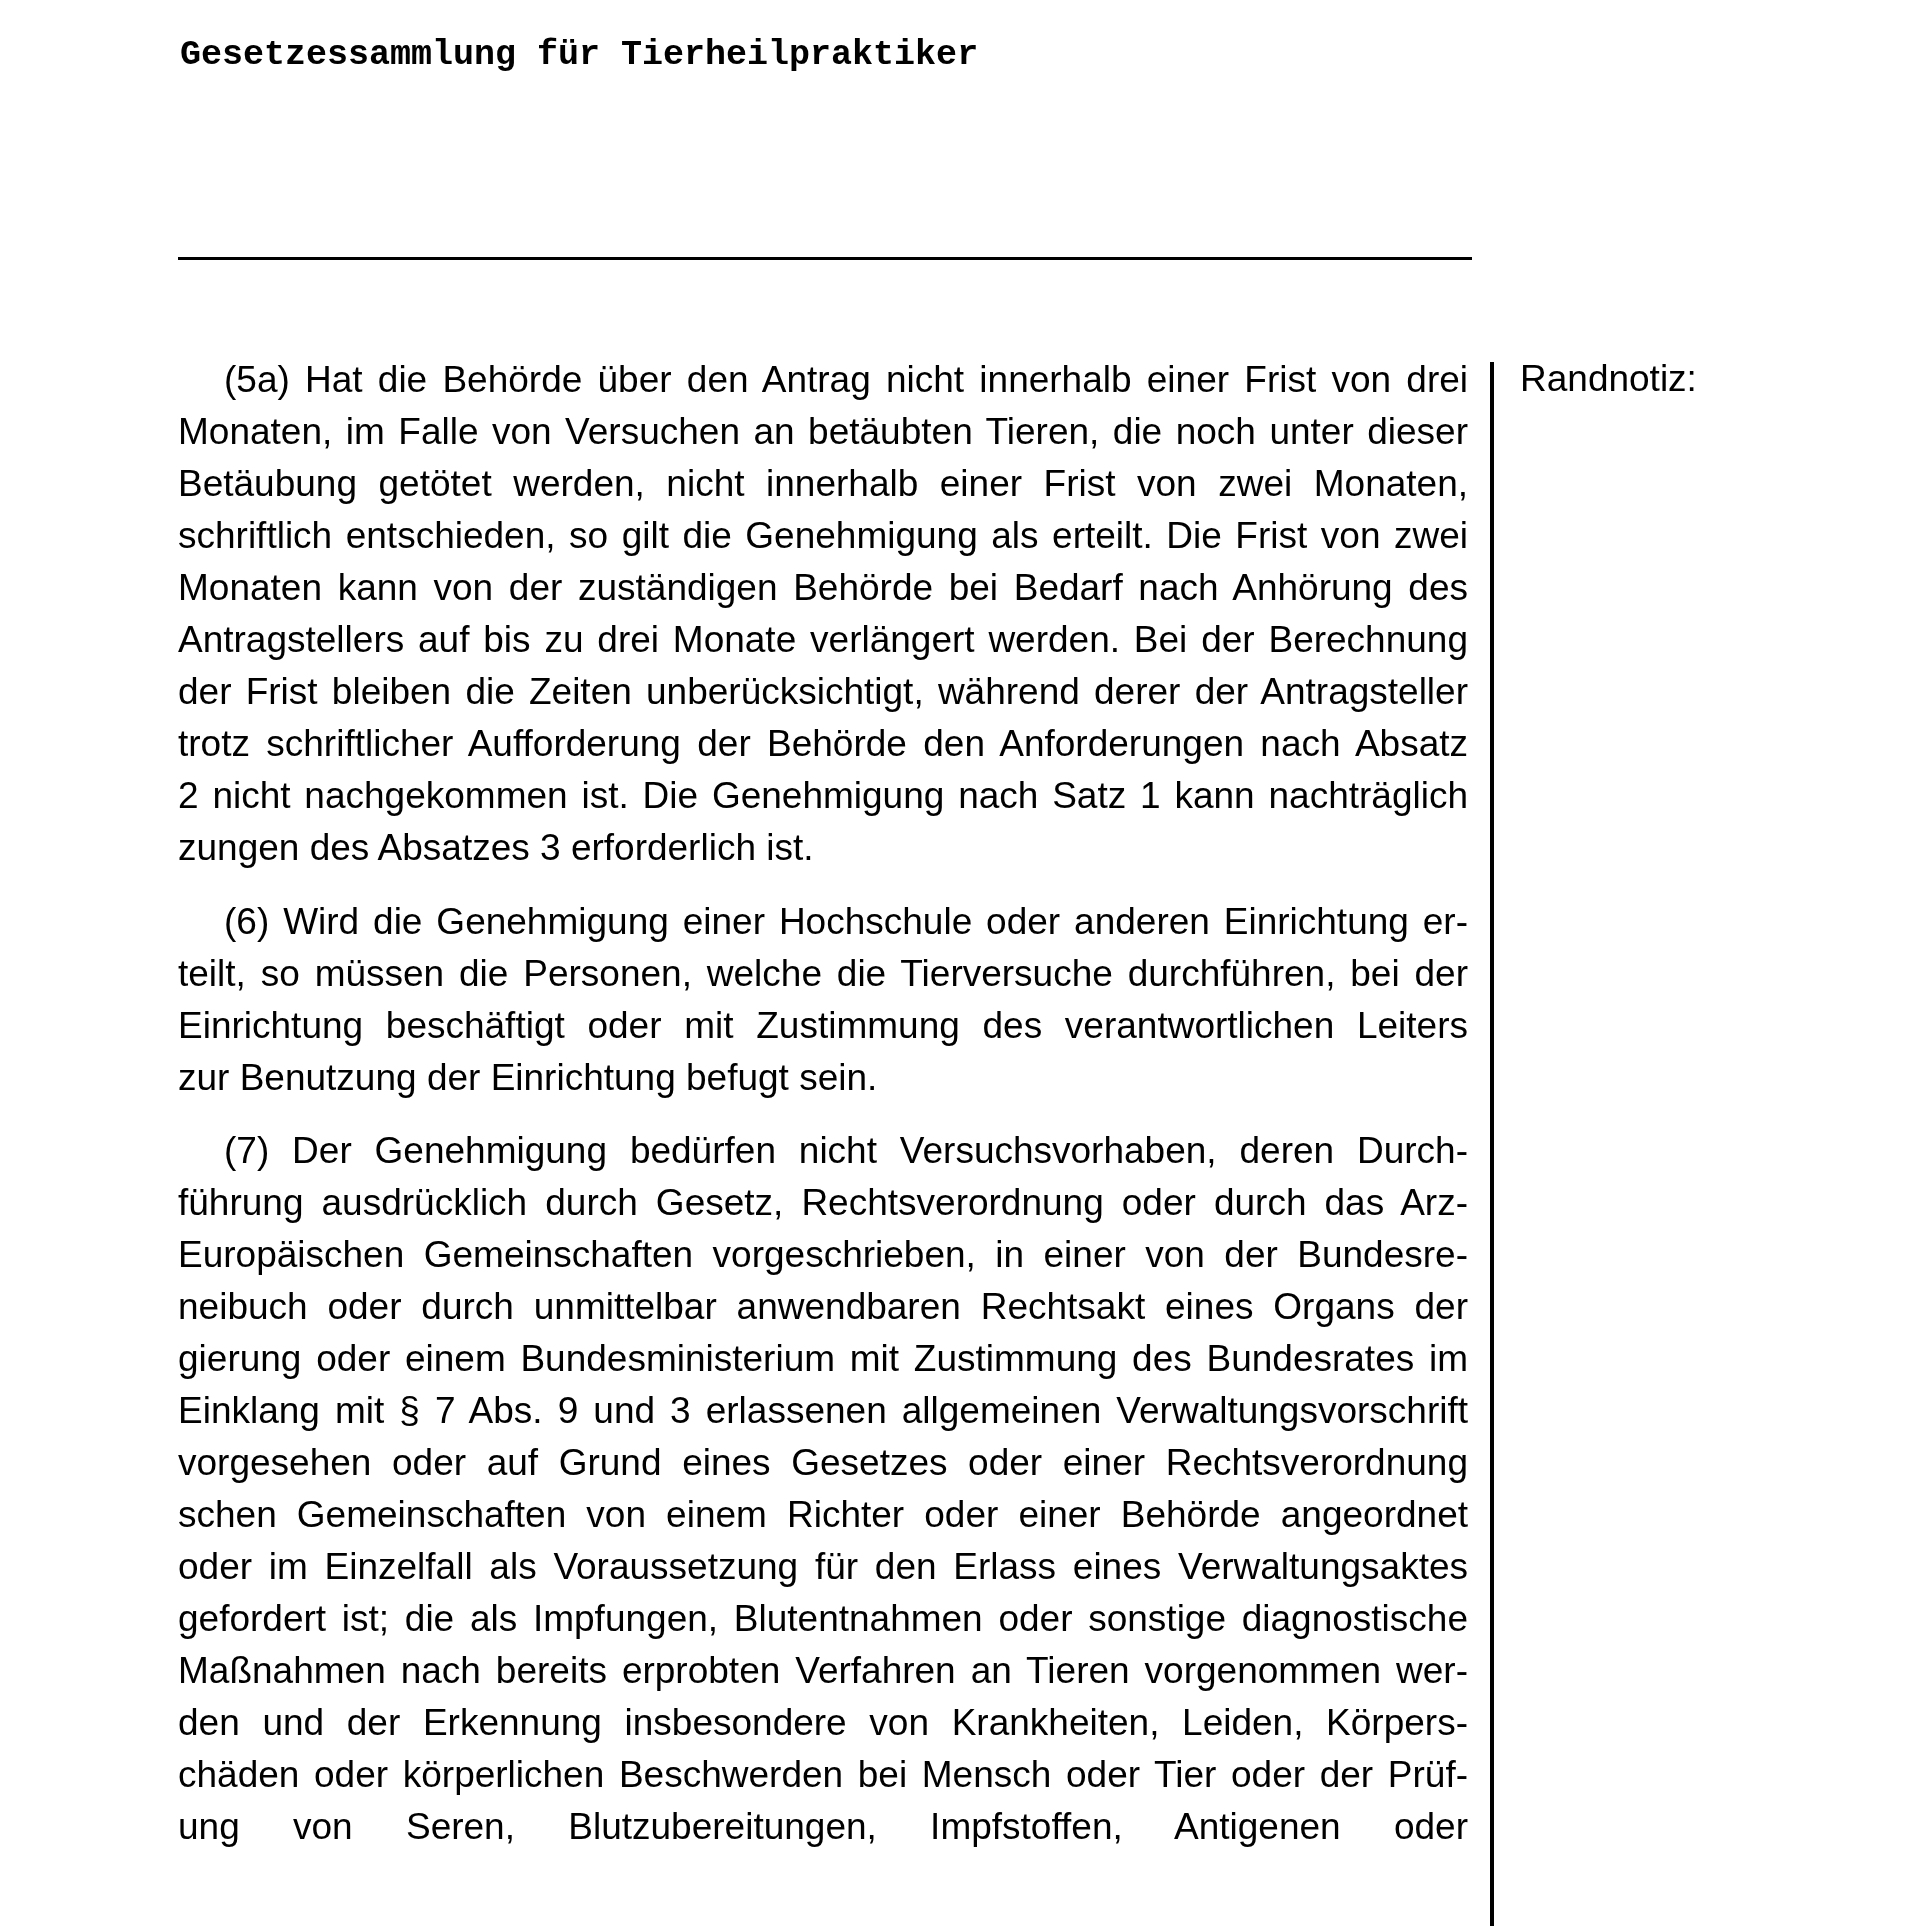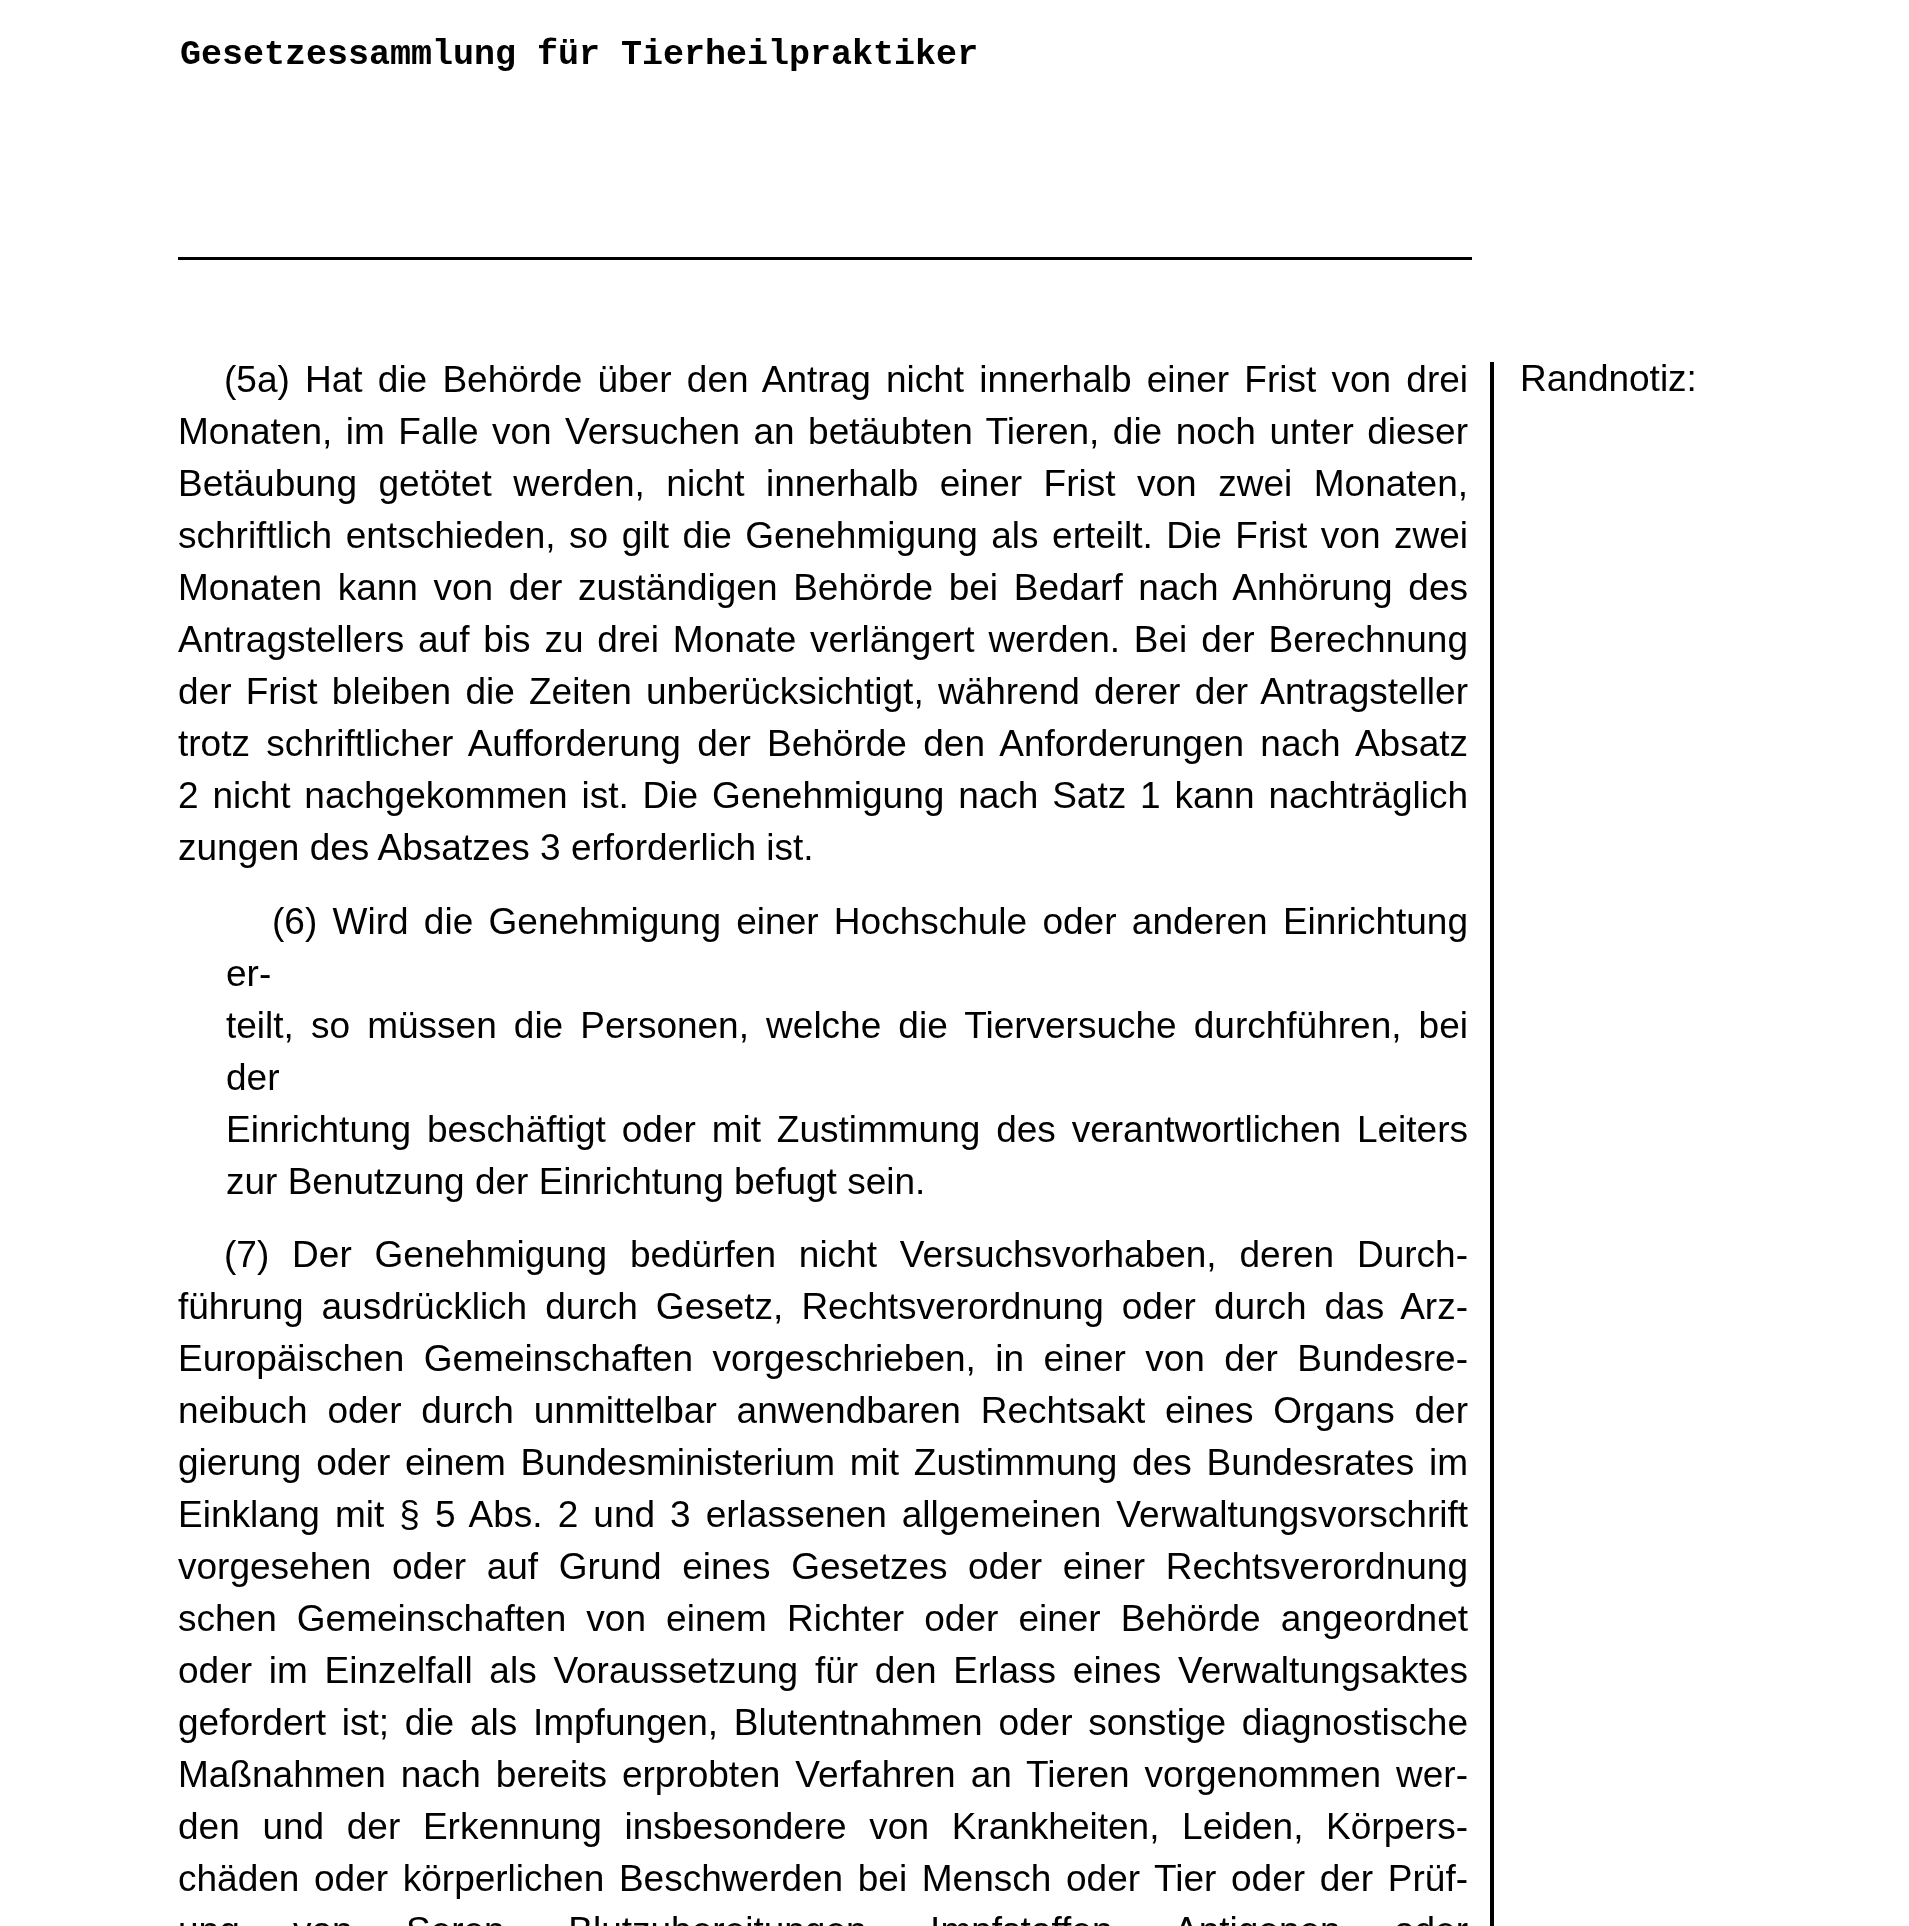--- a/index.html
+++ b/index.html
@@ -44,33 +44,33 @@
       <span class="ln">Monaten, im Falle von Versuchen an betäubten Tieren, die noch unter dieser</span>
       <span class="ln">Betäubung getötet werden, nicht innerhalb einer Frist von zwei Monaten,</span>
       <span class="ln">schriftlich entschieden, so gilt die Genehmigung als erteilt. Die Frist von zwei</span>
       <span class="ln">Monaten kann von der zuständigen Behörde bei Bedarf nach Anhörung des</span>
       <span class="ln">Antragstellers auf bis zu drei Monate verlängert werden. Bei der Berechnung</span>
       <span class="ln">der Frist bleiben die Zeiten unberücksichtigt, während derer der Antragsteller</span>
       <span class="ln">trotz schriftlicher Aufforderung der Behörde den Anforderungen nach Absatz</span>
       <span class="ln">2 nicht nachgekommen ist. Die Genehmigung nach Satz 1 kann nachträglich</span>
       <span class="ln last">zungen des Absatzes 3 erforderlich ist.</span>
     </p>
-  <p style="text-indent: 0px; margin-left: 48px;">
+  <p style="text-indent: 0px;">
       <span class="ln first">(6) Wird die Genehmigung einer Hochschule oder anderen Einrichtung er-</span>
       <span class="ln">teilt, so müssen die Personen, welche die Tierversuche durchführen, bei der</span>
       <span class="ln">Einrichtung beschäftigt oder mit Zustimmung des verantwortlichen Leiters</span>
       <span class="ln last">zur Benutzung der Einrichtung befugt sein.</span>
     </p>
   <p style="text-indent: 0px;">
       <span class="ln first">(7) Der Genehmigung bedürfen nicht Versuchsvorhaben, deren Durch-</span>
       <span class="ln">führung ausdrücklich durch Gesetz, Rechtsverordnung oder durch das Arz-</span>
       <span class="ln">Europäischen Gemeinschaften vorgeschrieben, in einer von der Bundesre-</span>
       <span class="ln">neibuch oder durch unmittelbar anwendbaren Rechtsakt eines Organs der</span>
       <span class="ln">gierung oder einem Bundesministerium mit Zustimmung des Bundesrates im</span>
-      <span class="ln">Einklang mit § 5 Abs. 2 und 3 erlassenen allgemeinen Verwaltungsvorschrift</span>
+      <span class="ln">Einklang mit § 7 Abs. 9 und 3 erlassenen allgemeinen Verwaltungsvorschrift</span>
       <span class="ln">vorgesehen oder auf Grund eines Gesetzes oder einer Rechtsverordnung</span>
       <span class="ln">schen Gemeinschaften von einem Richter oder einer Behörde angeordnet</span>
       <span class="ln">oder im Einzelfall als Voraussetzung für den Erlass eines Verwaltungsaktes</span>
       <span class="ln">gefordert ist; die als Impfungen, Blutentnahmen oder sonstige diagnostische</span>
       <span class="ln">Maßnahmen nach bereits erprobten Verfahren an Tieren vorgenommen wer-</span>
       <span class="ln">den und der Erkennung insbesondere von Krankheiten, Leiden, Körpers-</span>
       <span class="ln">chäden oder körperlichen Beschwerden bei Mensch oder Tier oder der Prüf-</span>
       <span class="ln">ung von Seren, Blutzubereitungen, Impfstoffen, Antigenen oder</span>
     </p>
 

